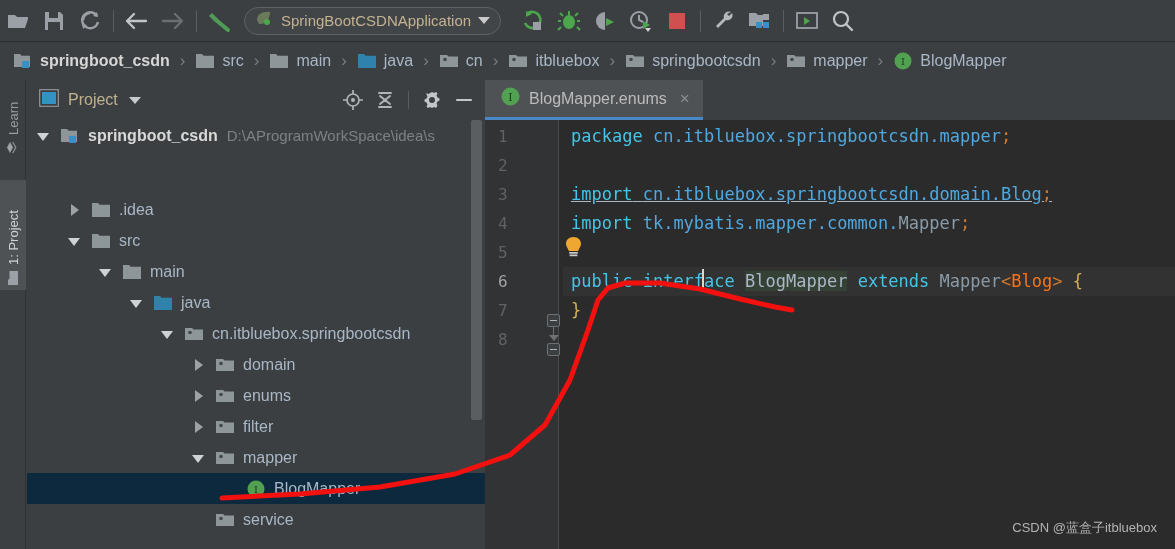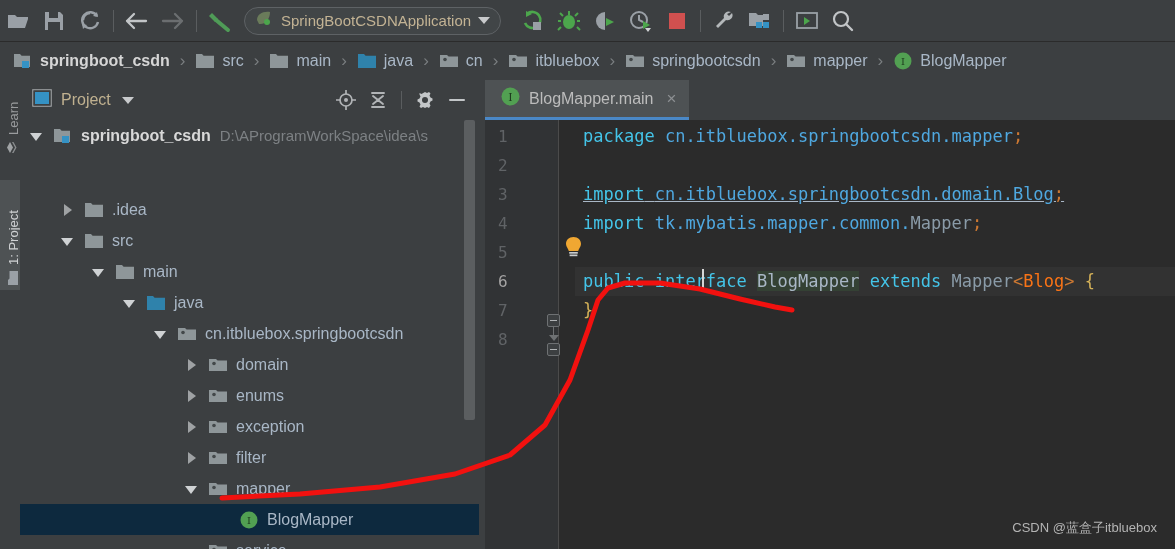--- a/index.html
+++ b/index.html
@@ -57,21 +57,21 @@
     writing-mode: vertical-rl; transform: rotate(180deg);
     color: #9a9c9e; font-size: 13px;
     display: flex; align-items: center; gap: 6px;
     padding: 6px 0; justify-content: flex-start;
   }
   .vtab.learn { top: 2px; height: 78px; }
   .vtab.project { top: 100px; height: 110px; background: #4e5254; color: #cfd1d3; }
 
   
   .projpanel {
-    position: absolute; left: 20px; top: 80px; width: 459px; height: 469px;
+    position: absolute; left: 27px; top: 80px; width: 459px; height: 469px;
     background: #3c3f41; border-right: 1px solid #2f3133;
   }
   .proj-header {
     position: absolute; left: 0; top: 0; width: 459px; height: 40px;
     display: flex; align-items: center; padding: 0 8px 0 12px;
     background: #3c3f41;
   }
   .proj-title { color: #c0b190; font-size: 16px; margin-left: 9px; }
   .proj-caret { margin-left: 11px; }
   .proj-actions { margin-left: auto; display: flex; align-items: center; gap: 4px; }
@@ -148,21 +148,21 @@
   }
   .gutter-line.current { color: #a4a3a3; }
   .gutter-sep {
     position: absolute; left: 73px; top: 0; width: 1px; height: 429px;
     background: #4b4b4b;
   }
   .code-lines {
     position: absolute; left: 74px; top: 0; right: 0; height: 429px;
   }
   .cline {
-    position: absolute; left: 16px; right: 0; height: 29px;
+    position: absolute; left: 4px; right: 0; height: 29px;
     font-family: "DejaVu Sans Mono", monospace;
     font-size: 17px; line-height: 29px; white-space: pre;
     padding-left: 8px; color: #a9b7c6;
   }
   .cline.current-line { background: #323232; }
   .kw2 { color: #44c4e8; }
   .pkg { color: #4fa8e0; }
   .semi { color: #cc7832; }
   .plain { color: #a9b7c6; }
   .ident-hl { background: #344134; color: #a9b7c6; }
@@ -552,30 +552,20 @@
           <span class="tlabel">enums</span>
         </div>
         <div class="trow" style="padding-left: 165px;">
           <span class="tarrow collapsed" style="margin-right: 9px;"></span>
           <span class="ticon">
             <svg width="20" height="18" viewBox="0 0 20 18">
               <path d="M1 3 h7 l1.6 1.6 H19 V15 H1 z" fill="#8e9699"></path>
               <circle cx="6" cy="7.5" r="1.8" fill="#43484a"></circle>
             </svg>
           </span>
-          <span class="tlabel">exception</span>
-        </div>
-        <div class="trow" style="padding-left: 165px;">
-          <span class="tarrow collapsed" style="margin-right: 9px;"></span>
-          <span class="ticon">
-            <svg width="20" height="18" viewBox="0 0 20 18">
-              <path d="M1 3 h7 l1.6 1.6 H19 V15 H1 z" fill="#8e9699"></path>
-              <circle cx="6" cy="7.5" r="1.8" fill="#43484a"></circle>
-            </svg>
-          </span>
           <span class="tlabel">filter</span>
         </div>
         <div class="trow" style="padding-left: 165px;">
           <span class="tarrow expanded" style="margin-right: 9px;"></span>
           <span class="ticon">
             <svg width="20" height="18" viewBox="0 0 20 18">
               <path d="M1 3 h7 l1.6 1.6 H19 V15 H1 z" fill="#8e9699"></path>
               <circle cx="6" cy="7.5" r="1.8" fill="#43484a"></circle>
             </svg>
           </span>
@@ -609,21 +599,21 @@
 
   <div class="editor-wrap">
     <div class="tabbar">
       <div class="etab">
         <span>
           <svg width="19" height="19" viewBox="0 0 19 19">
             <circle cx="9.5" cy="9.5" r="9" fill="#52a052"></circle>
             <text x="9.5" y="14" font-size="11" font-family="DejaVu Serif, serif" fill="#1d3a1d" text-anchor="middle">I</text>
           </svg>
         </span>
-        <span class="etab-label">BlogMapper.main</span>
+        <span class="etab-label">BlogMapper.enums</span>
         <span class="etab-close">×</span>
       </div>
     </div>
 
     <div class="code-area">
       <div class="gutter" id="gutter-host">
           <div class="gutter-line" style="top: 2px;">1</div>
           <div class="gutter-line" style="top: 31px;">2</div>
           <div class="gutter-line" style="top: 60px;">3</div>
           <div class="gutter-line" style="top: 89px;">4</div>

